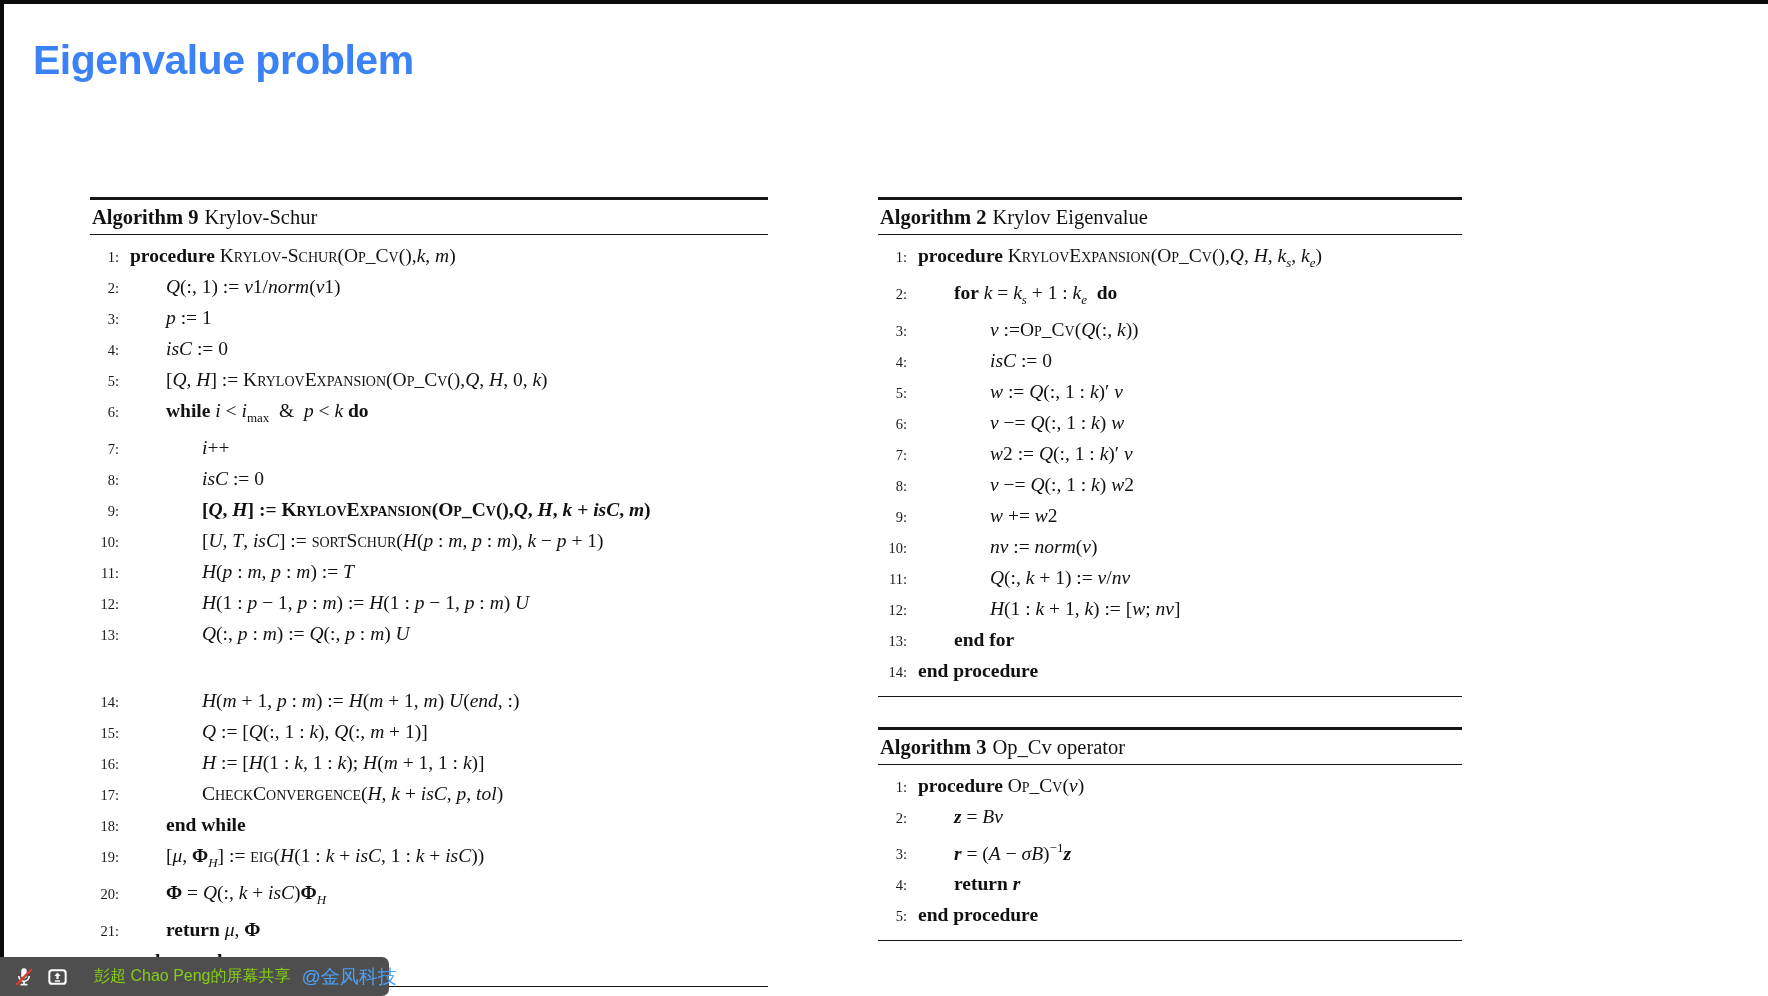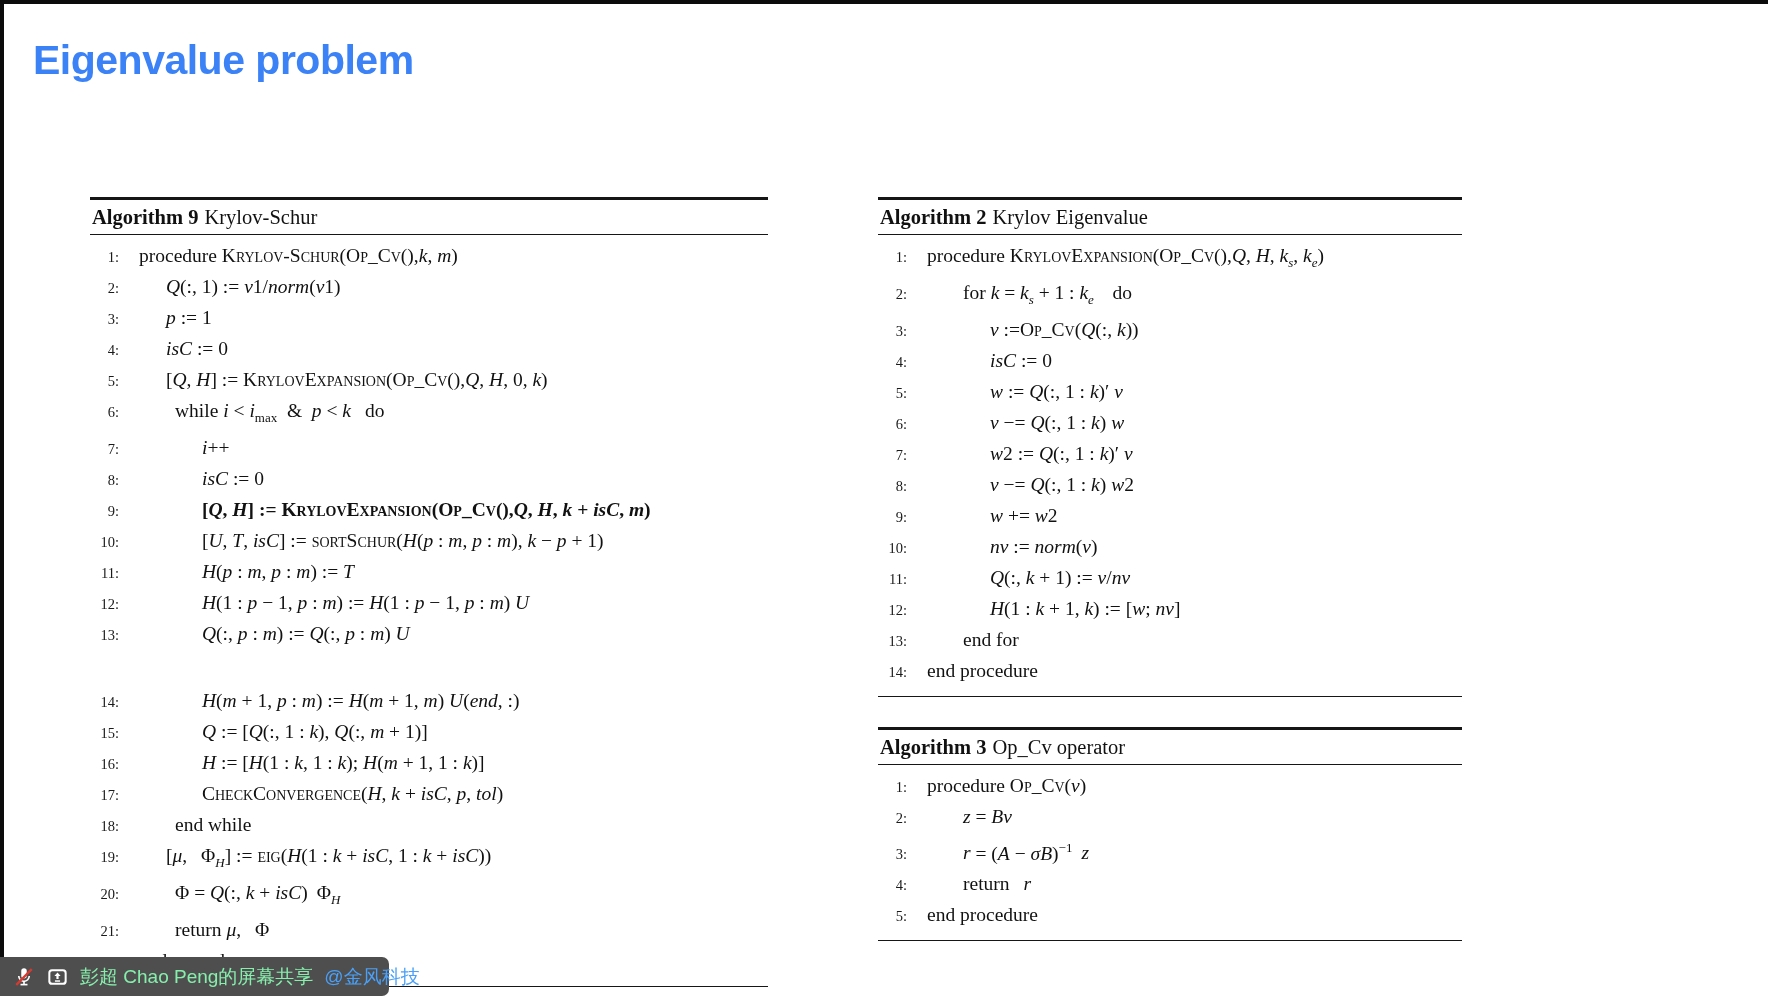--- a/index.html
+++ b/index.html
@@ -53,37 +53,37 @@
     font-size: 19.5px;
   }
   .line-num {
     flex: 0 0 40px;
     text-align: right;
     padding-right: 11px;
     font-size: 14.5px;
     color: #1a1a1a;
   }
   .line-body i { font-style: italic; }
-  .line-body b { font-weight: normal; margin-left: 9px; }
+  .line-body b { font-weight: bold; }
   .line-body .sc { font-variant-caps: small-caps; }
   .line-body sub { font-size: 13px; }
   .line-body sup { font-size: 13px; }
   .share-bar {
     position: absolute;
     left: 0; bottom: 0;
     height: 39px;
     width: 389px;
     background: #4e4e4e;
     border-radius: 0 7px 7px 0;
     display: flex;
     align-items: center;
     padding: 0 12px 0 13px;
     gap: 11px;
   }
-  .share-text { color: #86efac; font-size: 19px; white-space: nowrap; }
+  .share-text { color: #84cc16; font-size: 16px; white-space: nowrap; margin-left: 14px; }
   .share-mention { color: #4aa0f8; font-size: 19px; white-space: nowrap; }
   .bar-icon { flex: 0 0 auto; display: block; }
 </style>
 </head>
 <body>
 
 <div class="slide">
   <div class="slide-title">Eigenvalue problem</div>
 
   <div class="algo-col-left">

